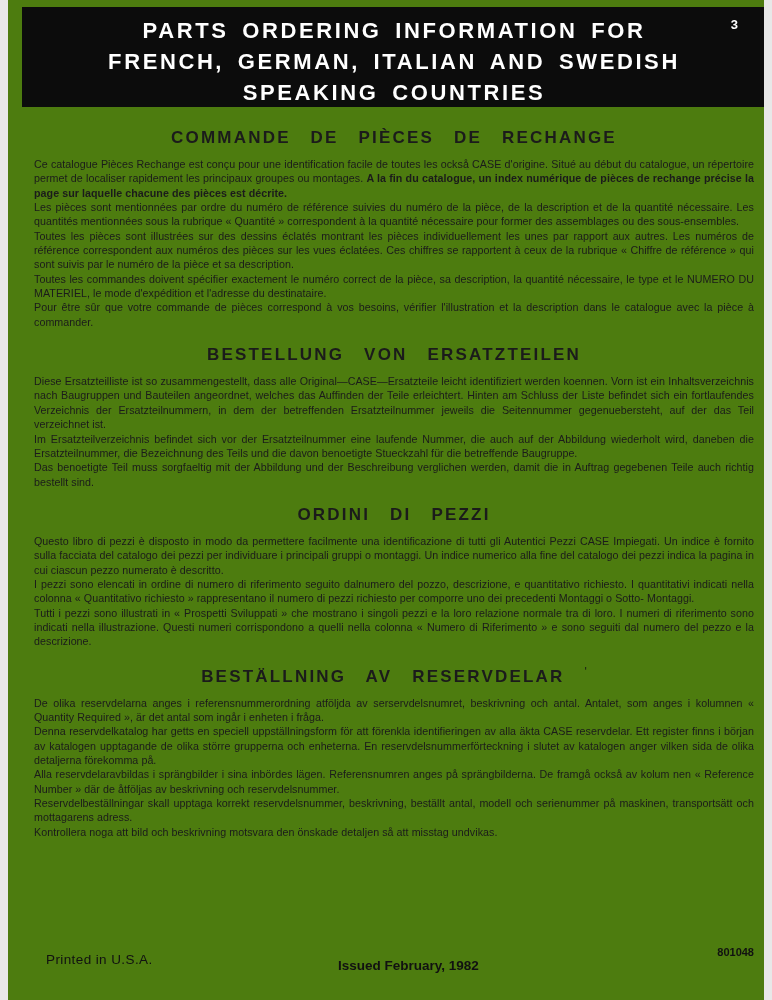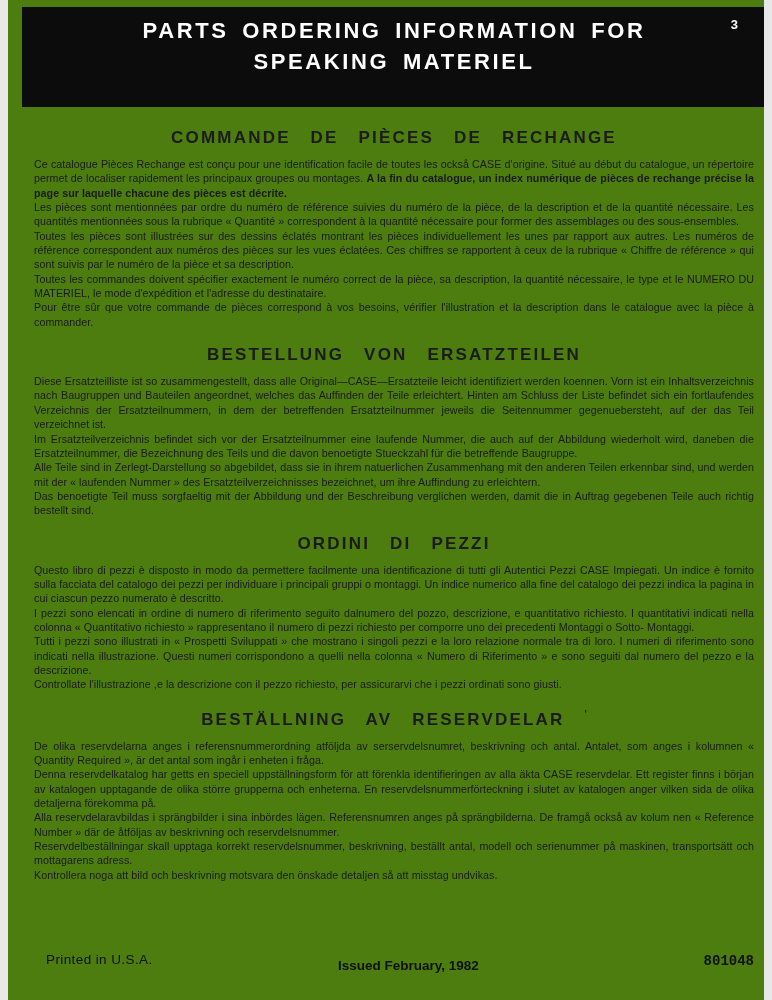--- a/index.html
+++ b/index.html
@@ -74,60 +74,59 @@
   }
   .printed-note {
     position: absolute; left: 38px; top: 8px;
     font-size: 13.5px; letter-spacing: 0.4px; color: #111;
   }
   .issued-note {
     position: absolute; left: 330px; top: 14px;
     font-size: 13.5px; font-weight: bold; color: #111;
   }
   .form-number {
-    position: absolute; right: 26px; top: 9px;
-    font-size: 14px; font-weight: bold; color: #111; font-family: Liberation Mono, monospace;
+    position: absolute; right: 26px; top: 2px;
+    font-size: 11px; font-weight: bold; color: #111;
   }
 </style>
 </head>
 <body>
 
 <div class="page">
 
   <div class="banner">
     <div class="banner-line">PARTS ORDERING INFORMATION FOR</div>
-    <div class="banner-line">SPEAKING MATERIEL</div>
+    <div class="banner-line">FRENCH, GERMAN, ITALIAN AND SWEDISH</div>
+    <div class="banner-line">SPEAKING COUNTRIES</div>
     <span class="page-number">3</span>
   </div>
 
   <div class="content">
 
     <div class="section">
       <div class="section-heading">COMMANDE DE PIÈCES DE RECHANGE</div>
       <p><span>Ce catalogue Pièces Rechange est conçu pour une identification facile de toutes les också CASE d'origine. Situé au début du catalogue, un répertoire permet de localiser rapidement les principaux groupes ou montages. </span><b>A la fin du catalogue, un index numérique de pièces de rechange précise la page sur laquelle chacune des pièces est décrite.</b></p>
       <p>Les pièces sont mentionnées par ordre du numéro de référence suivies du numéro de la pièce, de la description et de la quantité nécessaire. Les quantités mentionnées sous la rubrique « Quantité » correspondent à la quantité nécessaire pour former des assemblages ou des sous-ensembles.</p>
       <p>Toutes les pièces sont illustrées sur des dessins éclatés montrant les pièces individuellement les unes par rapport aux autres. Les numéros de référence correspondent aux numéros des pièces sur les vues éclatées. Ces chiffres se rapportent à ceux de la rubrique « Chiffre de référence » qui sont suivis par le numéro de la pièce et sa description.</p>
       <p>Toutes les commandes doivent spécifier exactement le numéro correct de la pièce, sa description, la quantité nécessaire, le type et le NUMERO DU MATERIEL, le mode d'expédition et l'adresse du destinataire.</p>
       <p>Pour être sûr que votre commande de pièces correspond à vos besoins, vérifier l'illustration et la description dans le catalogue avec la pièce à commander.</p>
     </div>
 
     <div class="section">
       <div class="section-heading">BESTELLUNG VON ERSATZTEILEN</div>
       <p>Diese Ersatzteilliste ist so zusammengestellt, dass alle Original—CASE—Ersatzteile leicht identifiziert werden koennen. Vorn ist ein Inhaltsverzeichnis nach Baugruppen und Bauteilen angeordnet, welches das Auffinden der Teile erleichtert. Hinten am Schluss der Liste befindet sich ein fortlaufendes Verzeichnis der Ersatzteilnummern, in dem der betreffenden Ersatzteilnummer jeweils die Seitennummer gegenuebersteht, auf der das Teil verzeichnet ist.</p>
       <p>Im Ersatzteilverzeichnis befindet sich vor der Ersatzteilnummer eine laufende Nummer, die auch auf der Abbildung wiederholt wird, daneben die Ersatzteilnummer, die Bezeichnung des Teils und die davon benoetigte Stueckzahl für die betreffende Baugruppe.</p>
-      <p>Alle Teile sind in Zerlegt-Darstellung so abgebildet, dass sie in ihrem natuerlichen Zusammenhang mit den anderen Teilen erkennbar sind, und werden mit der « laufenden Nummer » des Ersatzteilverzeichnisses bezeichnet, um ihre Auffindung zu erleichtern.</p>
       <p>Das benoetigte Teil muss sorgfaeltig mit der Abbildung und der Beschreibung verglichen werden, damit die in Auftrag gegebenen Teile auch richtig bestellt sind.</p>
     </div>
 
     <div class="section">
       <div class="section-heading">ORDINI DI PEZZI</div>
       <p>Questo libro di pezzi è disposto in modo da permettere facilmente una identificazione di tutti gli Autentici Pezzi CASE Impiegati. Un indice è fornito sulla facciata del catalogo dei pezzi per individuare i principali gruppi o montaggi. Un indice numerico alla fine del catalogo dei pezzi indica la pagina in cui ciascun pezzo numerato è descritto.</p>
       <p>I pezzi sono elencati in ordine di numero di riferimento seguito dalnumero del pozzo, descrizione, e quantitativo richiesto. I quantitativi indicati nella colonna « Quantitativo richiesto » rappresentano il numero di pezzi richiesto per comporre uno dei precedenti Montaggi o Sotto- Montaggi.</p>
       <p>Tutti i pezzi sono illustrati in « Prospetti Sviluppati » che mostrano i singoli pezzi e la loro relazione normale tra di loro. I numeri di riferimento sono indicati nella illustrazione. Questi numeri corrispondono a quelli nella colonna « Numero di Riferimento » e sono seguiti dal numero del pezzo e la descrizione.</p>
-      <p>Controllate l'illustrazione ,e la descrizione con il pezzo richiesto, per assicurarvi che i pezzi ordinati sono giusti.</p>
     </div>
 
     <div class="section">
       <div class="section-heading"><span>BESTÄLLNING AV RESERVDELAR</span><span class="heading-mark">'</span></div>
       <p>De olika reservdelarna anges i referensnummerordning atföljda av serservdelsnumret, beskrivning och antal. Antalet, som anges i kolumnen « Quantity Required », är det antal som ingår i enheten i fråga.</p>
       <p>Denna reservdelkatalog har getts en speciell uppställningsform för att förenkla identifieringen av alla äkta CASE reservdelar. Ett register finns i början av katalogen upptagande de olika större grupperna och enheterna. En reservdelsnummerförteckning i slutet av katalogen anger vilken sida de olika detaljerna förekomma på.</p>
       <p>Alla reservdelaravbildas i sprängbilder i sina inbördes lägen. Referensnumren anges på sprängbilderna. De framgå också av kolum nen « Reference Number » där de åtföljas av beskrivning och reservdelsnummer.</p>
       <p>Reservdelbeställningar skall upptaga korrekt reservdelsnummer, beskrivning, beställt antal, modell och serienummer på maskinen, transportsätt och mottagarens adress.</p>
       <p>Kontrollera noga att bild och beskrivning motsvara den önskade detaljen så att misstag undvikas.</p>
     </div>

